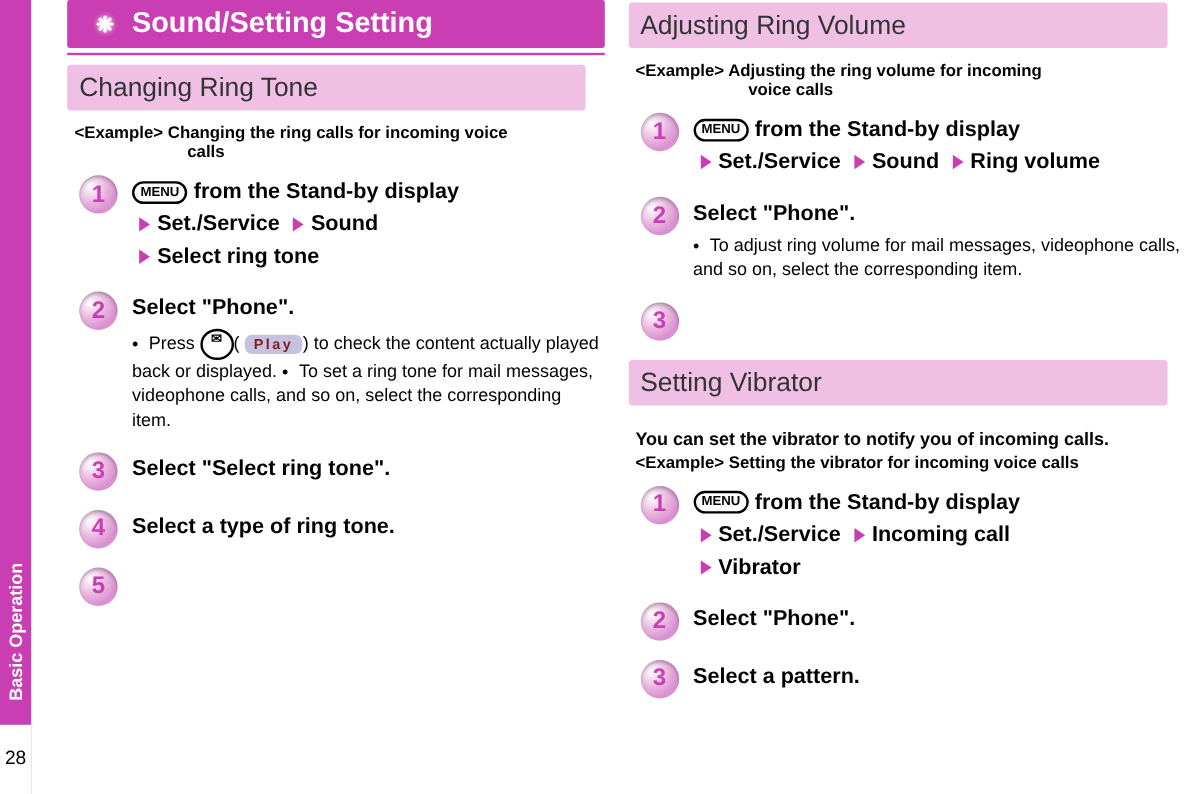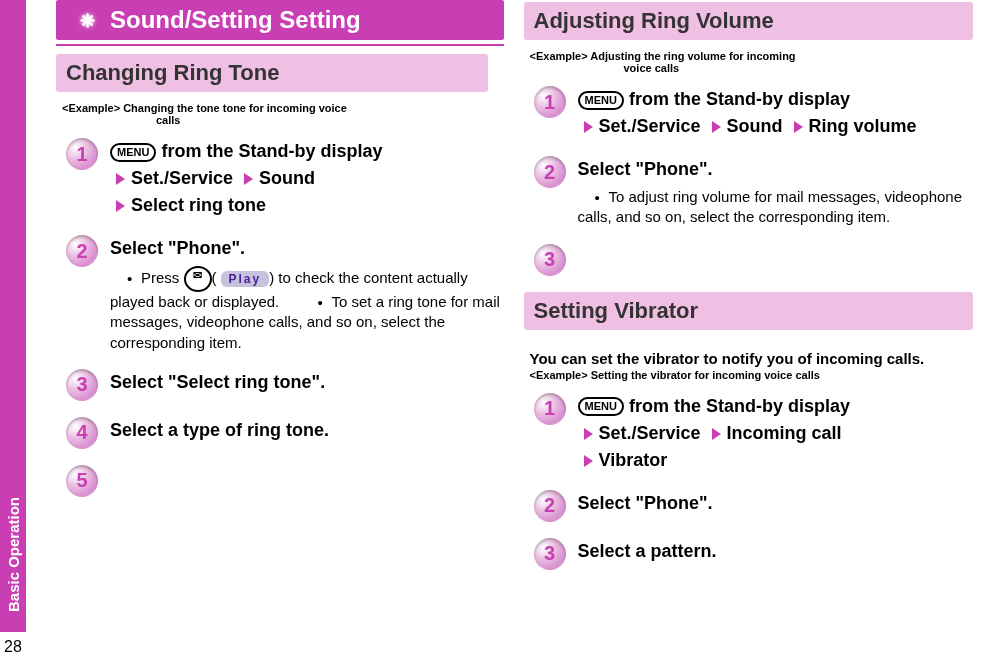--- a/index.html
+++ b/index.html
@@ -1,39 +1,39 @@
 <!DOCTYPE html>
 <html><head>
 <meta charset="utf-8">
 <style>
 html,body{margin:0;padding:0;font-family:Arial,Helvetica,sans-serif;background:#fff;color:#000}
 body{width:1001px;height:662px;position:relative;overflow:hidden}
 .sidebar{position:absolute;left:0;top:0;bottom:0;width:26px;background:#c93fb3;display:flex;flex-direction:column;align-items:center;justify-content:flex-end}
 .side-text{color:#fff;font-weight:bold;font-size:15px;writing-mode:vertical-rl;transform:rotate(180deg);padding:20px 0 20px 0}
-.side-num{color:#000;font-size:16px;padding:6px 0;background:#fff;width:100%;text-align:center}
+.side-num{color:#000;font-size:16px;padding:20px 0;background:#fff;width:100%;text-align:center}
 .page{position:absolute;left:26px;right:0;top:0;bottom:0;display:flex}
 .col{flex:1 1 50%;box-sizing:border-box;padding:0 10px 0 30px;position:relative}
 .col+.col{padding-left:10px;padding-right:12px}
 .banner{background:#c93fb3;color:#fff;font-weight:bold;font-size:24px;padding:6px 6px 6px 54px;border-radius:2px;margin-bottom:4px;position:relative}
 .banner::after{content:"";position:absolute;left:54px;right:0;bottom:-2px;height:2px;background:#fff}
 .banner-icon{position:absolute;left:24px;top:10px;font-size:18px;color:#fff;text-shadow:0 0 4px rgba(255,255,255,.9)}
 .banner-line{height:2px;background:#c93fb3}
-.section-head{background:#e6a9d7;color:#333;font-weight:bold;font-size:22px;padding:6px 10px;border-radius:3px;margin:8px 16px 8px 0}
+.section-head{background:#e6a9d7;color:#333;font-weight:normal;font-size:22px;padding:6px 10px;border-radius:3px;margin:8px 16px 8px 0}
 .section-head.light{background:#efbfe4}
-.example{font-size:11px;font-weight:bold;margin:10px 6px 12px 6px}
+.example{font-size:14px;font-weight:bold;margin:10px 6px 12px 6px}
 .example .indent{display:block;margin-left:94px;font-weight:bold}
 .step{display:flex;align-items:flex-start;margin:10px 0 16px 10px}
 .step .num{width:32px;height:32px;border-radius:16px;background:radial-gradient(circle at 30% 30%,#fff,#e8b8df 40%,#d98fd0 70%,#e8b8df 100%);box-shadow:0 2px 3px rgba(0,0,0,.25) inset;color:#c93fb3;font-weight:bold;font-size:20px;display:flex;align-items:center;justify-content:center;flex:0 0 auto;margin-right:12px}
 .step .content{flex:1;font-size:18px;font-weight:bold;line-height:1.5}
 .step .note{font-size:15px;font-weight:normal;line-height:1.35;display:block;margin:4px 0 0 0}
-.note-item{position:relative;padding-left:14px;margin:4px 17px}
+.note-item{position:relative;padding-left:14px;margin:4px 0}
 .note-item::before{content:"•";position:absolute;left:0;top:0}
 .key{display:inline-block;border:2px solid #000;border-radius:10px;font-size:11px;font-weight:bold;padding:2px 5px;vertical-align:middle;line-height:1;background:#fff}
 .key.oval{border-radius:50%;width:24px;height:18px;padding:2px 0;text-align:center}
-.playbtn{display:inline-block;background:#c7c1e0;color:#4c1d95;border-radius:6px;padding:0 8px;font-size:12px;font-weight:bold;vertical-align:middle;margin-left:4px;letter-spacing:2px}
+.playbtn{display:inline-block;background:#c7c1e0;color:#7f1d1d;border-radius:6px;padding:0 8px;font-size:12px;font-weight:bold;vertical-align:middle;margin-left:4px;letter-spacing:2px}
 .tri{display:inline-block;width:0;height:0;border-top:6px solid transparent;border-bottom:6px solid transparent;border-left:9px solid #c93fb3;margin:0 6px;vertical-align:middle}
 .dpad{display:inline-block;width:26px;height:22px;border:2px solid #000;border-radius:14px;position:relative;vertical-align:middle;margin:0 3px}
 .dpad::before,.dpad::after{content:"";position:absolute;left:50%;width:0;height:0;margin-left:-5px;border-left:5px solid transparent;border-right:5px solid transparent}
 .dpad::before{top:2px;border-bottom:5px solid #000}
 .dpad::after{bottom:2px;border-top:5px solid #000}
 .lead{font-size:15px;font-weight:bold;margin:20px 6px 2px 6px}
 </style>
 </head>
 <body>
 
@@ -48,21 +48,21 @@
     <div class="banner">
       <span class="banner-icon">❋</span>
       <span>Sound/Setting Setting</span>
     </div>
     <div class="banner-line"></div>
 
     <div class="section-head light">Changing Ring Tone</div>
 
     <div class="example">
       <span>&lt;Example&gt;</span>
-      <span>Changing the tone tone for incoming voice</span>
+      <span>Changing the ring calls for incoming voice</span>
       <span class="indent">calls</span>
     </div>
 
     <div class="step">
       <div class="num">1</div>
       <div class="content">
         <span class="key">MENU</span>
         <span>from the Stand-by display</span><br>
         <span class="tri"></span><span>Set./Service</span>
         <span class="tri"></span><span>Sound</span><br>

